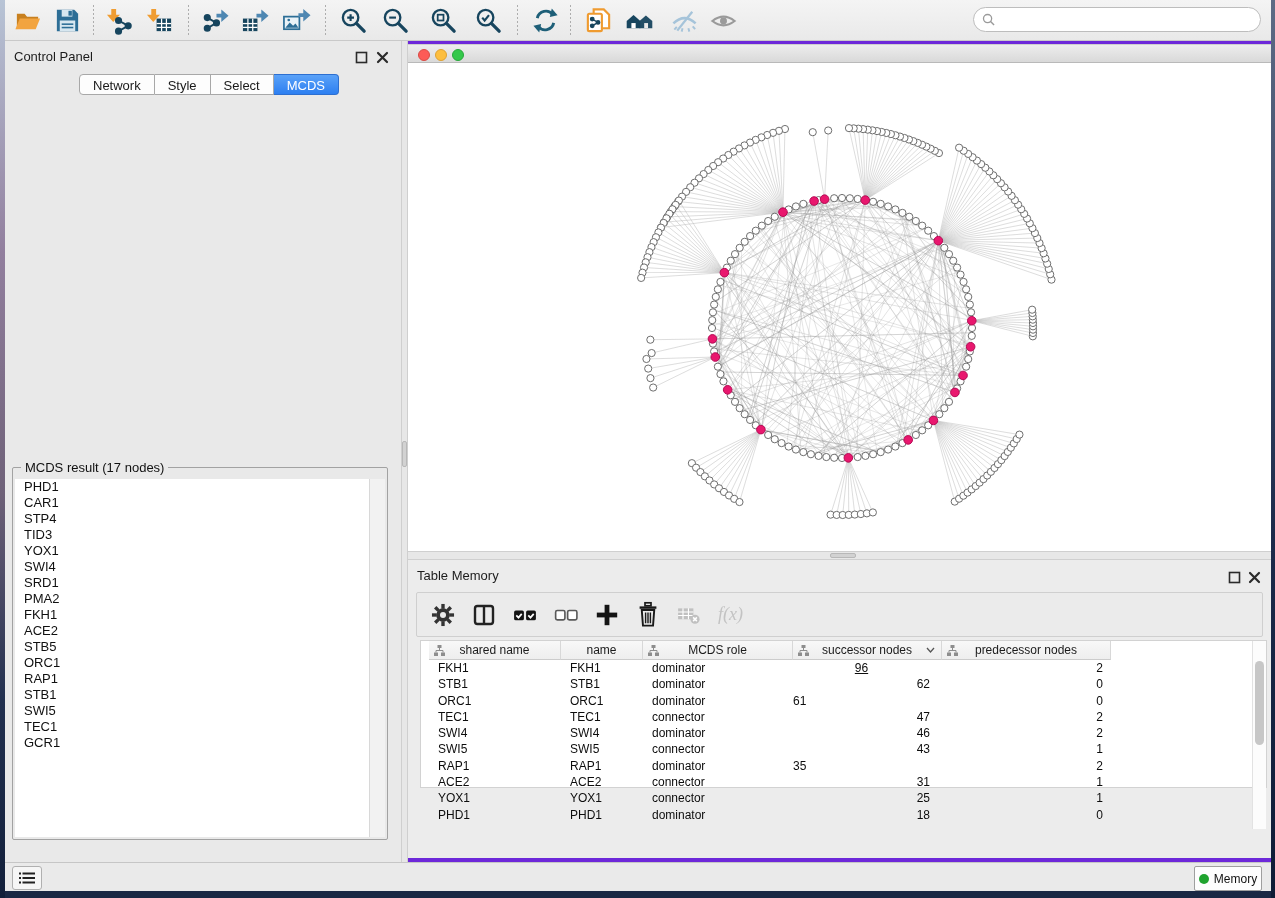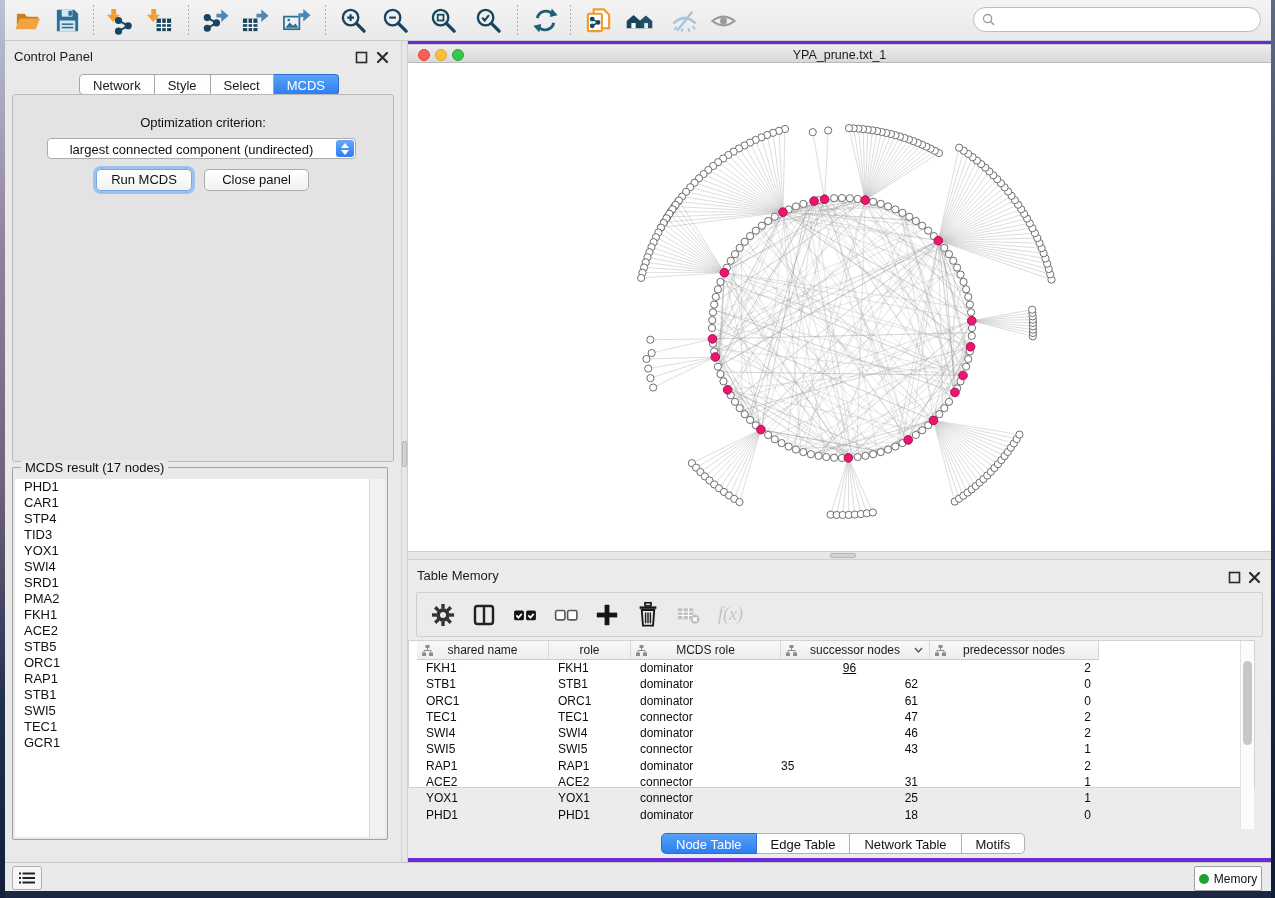--- a/index.html
+++ b/index.html
@@ -65,21 +65,21 @@
   #net-title{position:absolute;left:0;width:100%;top:3px;text-align:center;font-size:12.5px;color:#1c1c1c;}
   #net-canvas{position:absolute;left:0;top:22px;width:100%;bottom:0;background:#fff;}
   #graph{position:absolute;left:0;top:0;}
 
   
   #table-panel{position:absolute;left:403px;top:560px;right:0;height:298px;background:#ececec;}
   #tp-toolbar{position:absolute;left:8px;top:32px;width:847px;height:45px;background:#ebebeb;
      border:1px solid #cfcfcf;border-radius:2px;box-sizing:border-box;display:flex;align-items:center;padding-left:14px;gap:17px;}
   .tp-ico{width:24px;height:24px;display:flex;align-items:center;justify-content:center;}
   .fx{font-family:"Liberation Serif",serif;font-style:italic;font-size:18px;color:#c3c3c3;}
-  #table-area{position:absolute;left:0;top:80px;width:847px;height:148px;background:#fff;border:1px solid #d2d2d2;box-sizing:border-box;}
+  #table-area{position:absolute;left:12px;top:80px;width:847px;height:148px;background:#fff;border:1px solid #d2d2d2;box-sizing:border-box;}
   #thead{position:absolute;left:0;top:0;height:19px;}
   .th{position:absolute;top:0;height:19px;background:linear-gradient(180deg,#f8f8f8,#eeeeee);
      border-right:1px solid #d8d8d8;border-bottom:1px solid #cccccc;box-sizing:border-box;
      font-size:12px;color:#1b1b1b;text-align:center;line-height:18px;}
   .th .cicon{position:absolute;left:5px;top:4px;}
   .th .sort{position:absolute;right:6px;top:6px;}
   #tbody{position:absolute;left:0;top:19px;right:14px;}
   .tr{position:relative;height:16.3px;font-size:12px;color:#0d0d0d;}
   .td{position:absolute;top:0;height:16px;line-height:16.5px;}
   #tscroll{position:absolute;right:0;top:0;width:14px;height:188px;background:#fcfcfc;border-left:1px solid #e2e2e2;box-sizing:border-box;}
@@ -266,36 +266,20 @@
     <span class="win-ico" style="right:12px">
       <svg viewBox="0 0 13 13">
           <path d="M2 2 L11 11 M11 2 L2 11" stroke="#2b2b2b" stroke-width="2.2" stroke-linecap="round"></path>
         </svg></span>
     <div class="cp-tabs" id="cp-tabs">
         <div class="cp-tab">Network</div>
         <div class="cp-tab">Style</div>
         <div class="cp-tab">Select</div>
         <div class="cp-tab active">MCDS</div>
       </div>
-    <div id="cp-body">
-      <div id="opt-label">Optimization criterion:</div>
-      <div id="criterion">
-        <span>largest connected component (undirected)</span>
-        <span class="stepper">
-          <svg width="8" height="5" viewBox="0 0 8 5">
-              <polygon points="4,0 8,5 0,5" fill="#fff"></polygon>
-            </svg>
-          <svg width="8" height="5" viewBox="0 0 8 5">
-              <polygon points="0,0 8,0 4,5" fill="#fff"></polygon>
-            </svg>
-        </span>
-      </div>
-      <div class="btn" id="btn-run">Run MCDS</div>
-      <div class="btn" id="btn-close">Close panel</div>
-    </div>
     <div id="mcds-group">
       <div id="mcds-legend">MCDS result (17 nodes)</div>
       <div id="mcds-list">
           <div class="li">PHD1</div>
           <div class="li">CAR1</div>
           <div class="li">STP4</div>
           <div class="li">TID3</div>
           <div class="li">YOX1</div>
           <div class="li">SWI4</div>
           <div class="li">SRD1</div>
@@ -316,21 +300,20 @@
 
   <div id="v-split">
       <div class="handle"></div>
     </div>
 
   <div id="net-window">
     <div id="net-titlebar">
       <span class="light" style="left:10px;background:#fc5b57;border:1px solid #d94a44;"></span>
       <span class="light" style="left:27px;background:#fdbe3f;border:1px solid #dfa131;"></span>
       <span class="light" style="left:44px;background:#34c84a;border:1px solid #27a83a;"></span>
-      <div id="net-title">YPA_prune.txt_1</div>
     </div>
     <div id="net-canvas">
       <svg id="graph" width="863" height="489">
           <g>
             <line x1="374.9812350338589" y1="149.16915185551215" x2="563.6485999174104" y2="255.44800861310844" stroke="#8f8f8f" stroke-width="0.7" opacity="0.55"></line>
             <line x1="374.9812350338589" y1="149.16915185551215" x2="554.2729816246346" y2="215.6602605284511" stroke="#8f8f8f" stroke-width="0.7" opacity="0.35"></line>
             <line x1="374.9812350338589" y1="149.16915185551215" x2="562.6340085944677" y2="283.79605897305106" stroke="#8f8f8f" stroke-width="0.7" opacity="0.35"></line>
             <line x1="374.9812350338589" y1="149.16915185551215" x2="393.07400678667375" y2="388.3898824033104" stroke="#8f8f8f" stroke-width="0.7" opacity="0.35"></line>
             <line x1="374.9812350338589" y1="149.16915185551215" x2="305.1783624100409" y2="282.4638394587568" stroke="#8f8f8f" stroke-width="0.7" opacity="0.35"></line>
             <line x1="374.9812350338589" y1="149.16915185551215" x2="326.24058721529576" y2="192.28199015171194" stroke="#8f8f8f" stroke-width="0.7" opacity="0.55"></line>
@@ -1066,21 +1049,21 @@
     <div id="table-area">
       <div id="thead">
           <div class="th" style="left: 8px; width: 132px;"><svg class="cicon" width="11" height="11" viewBox="0 0 11 11">
               <g fill="#8d8d8d">
                 <rect x="3.5" y="0" width="4" height="3"></rect>
                 <rect x="0" y="7.5" width="4" height="3.5"></rect>
                 <rect x="7" y="7.5" width="4" height="3.5"></rect>
               </g>
               <path d="M5.5 3 v2.5 M2 7.5 V5.5 h7 V7.5" stroke="#8d8d8d" fill="none" stroke-width="1"></path>
             </svg><span>shared name</span></div>
-          <div class="th" style="left: 140px; width: 82px;"><span>role</span></div>
+          <div class="th" style="left: 140px; width: 82px;"><span>name</span></div>
           <div class="th" style="left: 222px; width: 150px;"><svg class="cicon" width="11" height="11" viewBox="0 0 11 11">
               <g fill="#8d8d8d">
                 <rect x="3.5" y="0" width="4" height="3"></rect>
                 <rect x="0" y="7.5" width="4" height="3.5"></rect>
                 <rect x="7" y="7.5" width="4" height="3.5"></rect>
               </g>
               <path d="M5.5 3 v2.5 M2 7.5 V5.5 h7 V7.5" stroke="#8d8d8d" fill="none" stroke-width="1"></path>
             </svg><span>MCDS role</span></div>
           <div class="th" style="left: 372px; width: 149px;"><svg class="cicon" width="11" height="11" viewBox="0 0 11 11">
               <g fill="#8d8d8d">
@@ -1113,21 +1096,21 @@
             <div class="td" style="left: 17px; width: 123px;">STB1</div>
             <div class="td" style="left: 149px; width: 73px;">STB1</div>
             <div class="td" style="left: 231px; width: 141px;">dominator</div>
             <div class="td" style="left: 372px; width: 137px; text-align: right;">62</div>
             <div class="td" style="left: 521px; width: 161px; text-align: right;">0</div>
           </div>
           <div class="tr">
             <div class="td" style="left: 17px; width: 123px;">ORC1</div>
             <div class="td" style="left: 149px; width: 73px;">ORC1</div>
             <div class="td" style="left: 231px; width: 141px;">dominator</div>
-            <div class="td" style="left: 372px; width: 137px; text-align: right;">61</div>
+            <div class="td" style="left: 372px; width: 137px; ">61</div>
             <div class="td" style="left: 521px; width: 161px; text-align: right;">0</div>
           </div>
           <div class="tr">
             <div class="td" style="left: 17px; width: 123px;">TEC1</div>
             <div class="td" style="left: 149px; width: 73px;">TEC1</div>
             <div class="td" style="left: 231px; width: 141px;">connector</div>
             <div class="td" style="left: 372px; width: 137px; text-align: right;">47</div>
             <div class="td" style="left: 521px; width: 161px; text-align: right;">2</div>
           </div>
           <div class="tr">
@@ -1171,26 +1154,20 @@
             <div class="td" style="left: 231px; width: 141px;">dominator</div>
             <div class="td" style="left: 372px; width: 137px; text-align: right;">18</div>
             <div class="td" style="left: 521px; width: 161px; text-align: right;">0</div>
           </div>
         </div>
       <div id="tscroll">
           <div class="thumb"></div>
         </div>
     </div>
 
-    <div id="tp-tabs">
-        <div class="tp-tab active">Node Table</div>
-        <div class="tp-tab">Edge Table</div>
-        <div class="tp-tab">Network Table</div>
-        <div class="tp-tab">Motifs</div>
-      </div>
   </div>
 
   <div id="status-bar">
     <div id="st-list">
       <svg width="16" height="12" viewBox="0 0 16 12">
           <g fill="#222">
             <rect x="0" y="0.5" width="2" height="2"></rect>
             <rect x="3.5" y="0.5" width="12.5" height="2"></rect>
             <rect x="0" y="5" width="2" height="2"></rect>
             <rect x="3.5" y="5" width="12.5" height="2"></rect>

